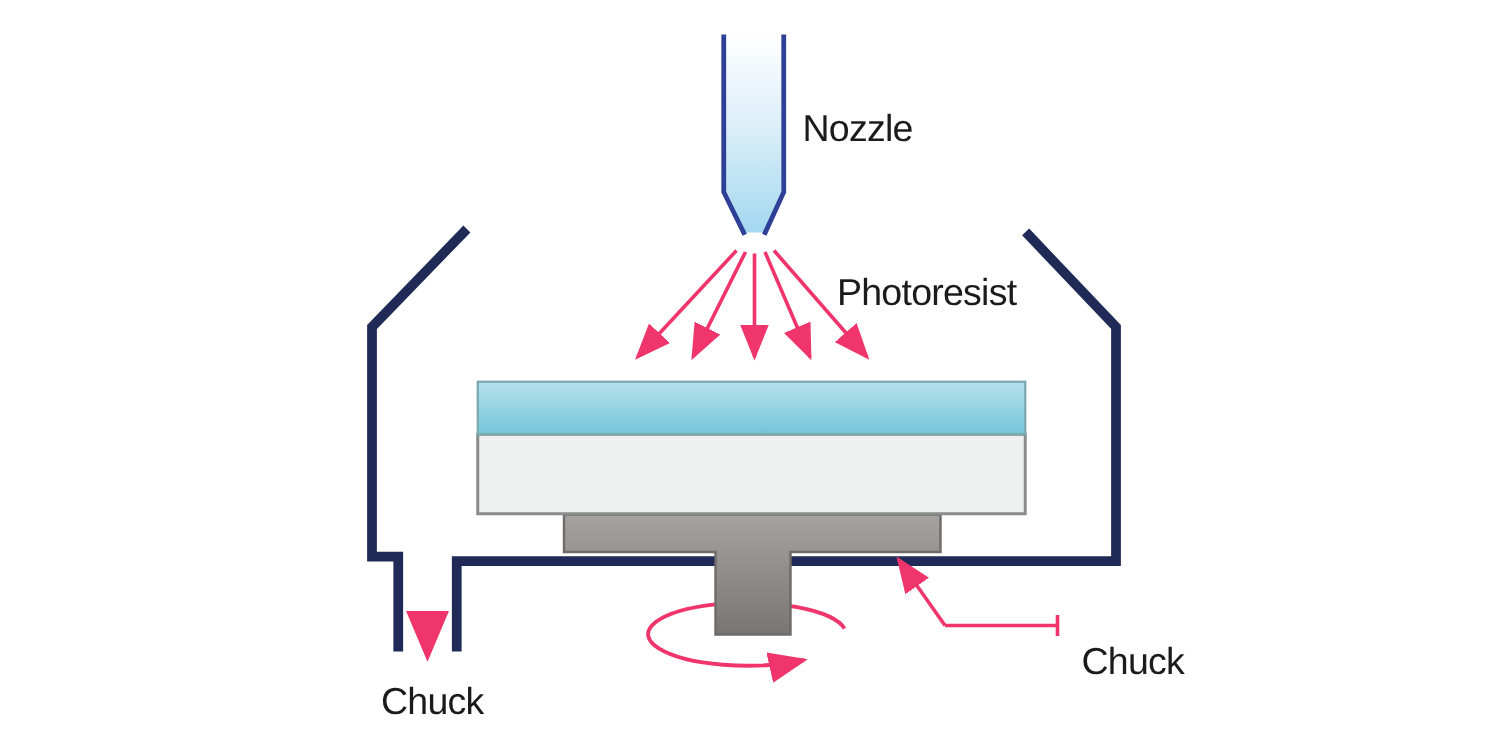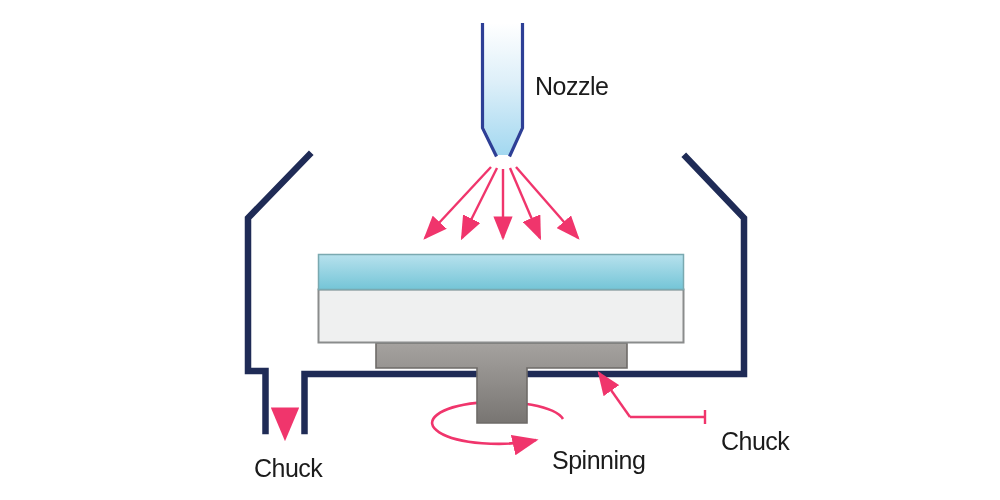--- a/index.html
+++ b/index.html
@@ -85,17 +85,17 @@
     <line x1="285" y1="408" x2="285" y2="436" stroke-width="2.6" marker-end="url(#arrowPinkLg)" stroke="#f0356c"></line>
 
     <g fill="none" stroke-width="2.4">
       <line x1="630" y1="417" x2="599" y2="373" marker-end="url(#arrowPink)" stroke="#f0356c"></line>
       <line x1="630" y1="417" x2="705" y2="417" stroke="#f0356c"></line>
       <line x1="705" y1="410" x2="705" y2="424" stroke="#f0356c"></line>
     </g>
   </svg>
 
   <div class="diagram-label lbl-nozzle">Nozzle</div>
+  <div class="diagram-label lbl-photoresist">Photoresist</div>
   <div class="diagram-label lbl-chuck">Chuck</div>
-  <div class="diagram-label lbl-spinning">Spinning</div>
   <div class="diagram-label lbl-drain">Chuck</div>
 
 </div>
 
 </body></html>

